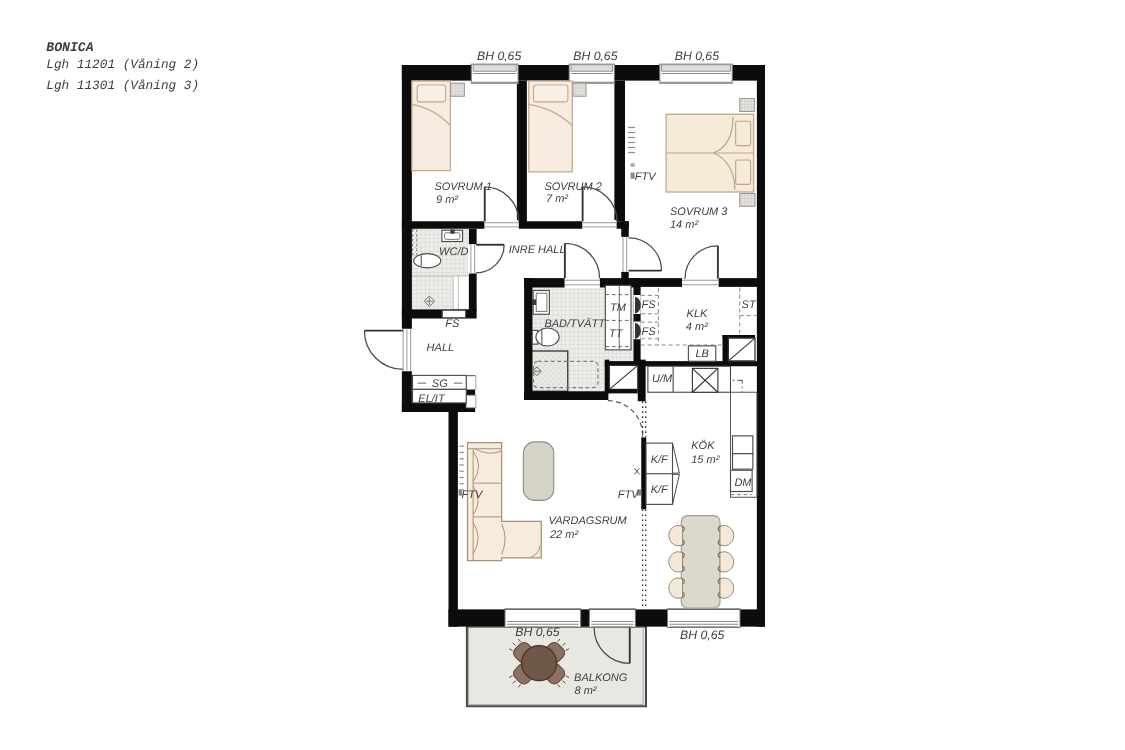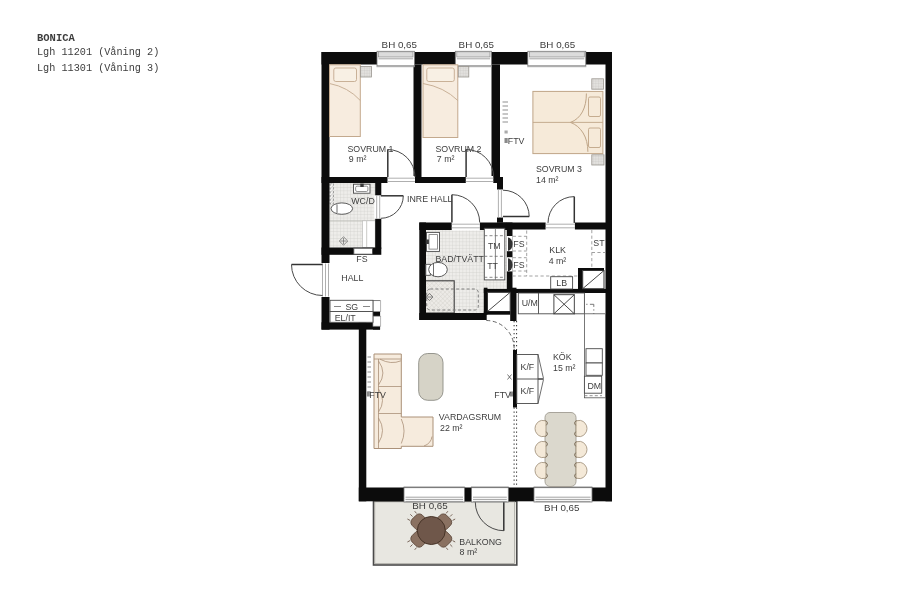--- a/index.html
+++ b/index.html
@@ -1,16 +1,16 @@
 <!DOCTYPE html>
 <html><head>
 <meta charset="utf-8">
 <style>
 html,body{margin:0;padding:0;background:#ffffff;}
-#page{position:relative;width:900px;height:600px;background:#fff;overflow:hidden;}
+#page{position:relative;width:900px;height:600px;background:#fff;overflow:hidden;font-style:italic;}
 text{font-family:"Liberation Sans",sans-serif;fill:#3d3d3d;}
 .mono{font-family:"Liberation Mono",monospace;}
 </style>
 </head>
 <body>
 <div id="page">
 <svg width="900" height="600" viewBox="0 0 900 600" xmlns="http://www.w3.org/2000/svg">
 <defs>
 <pattern id="tl" width="3.4" height="3.4" patternUnits="userSpaceOnUse">
 <rect width="3.4" height="3.4" fill="#eeedea"></rect>

